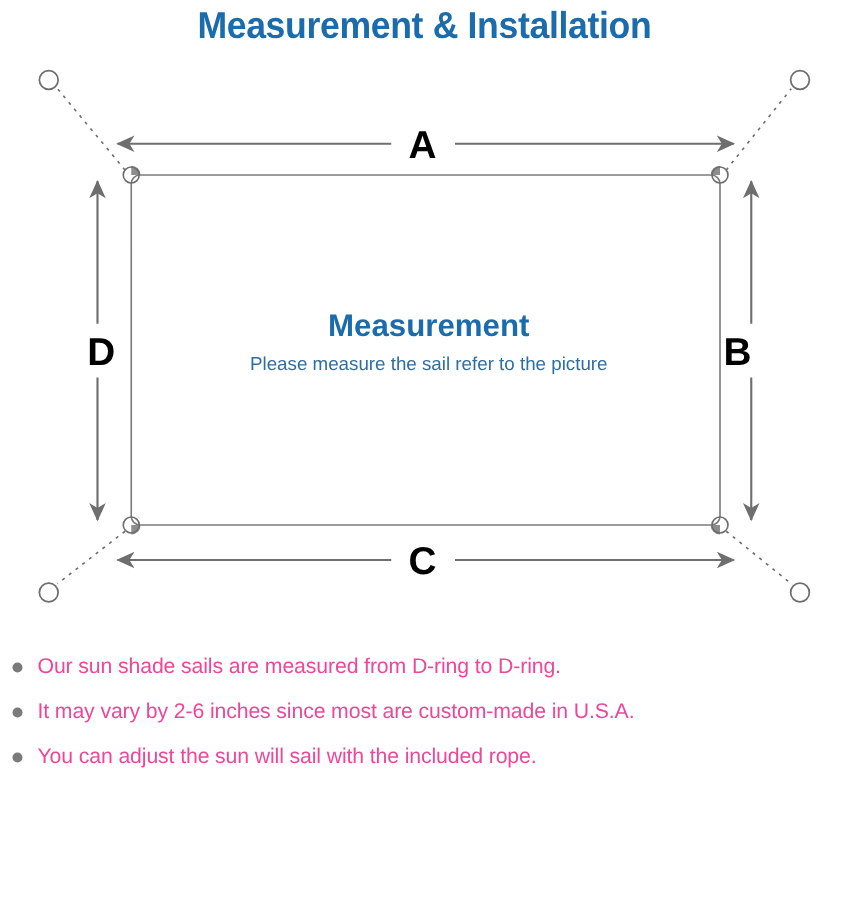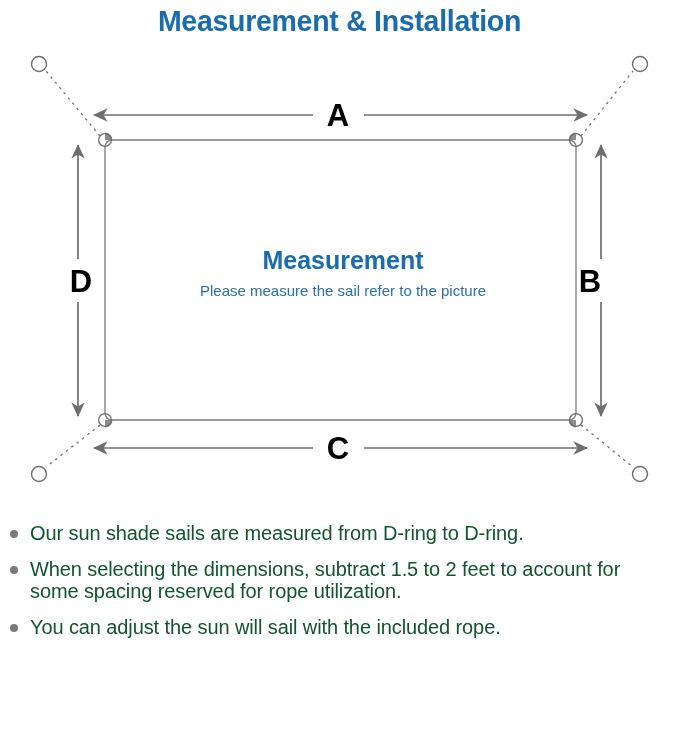--- a/index.html
+++ b/index.html
@@ -85,23 +85,23 @@
     width: 8px;
     height: 8px;
     border-radius: 50%;
     background: #7a7a7a;
     margin-top: 8px;
     margin-right: 12px;
   }
   .note-text {
     flex: 1 1 auto;
     font-family: "Liberation Sans", sans-serif;
-    font-size: 20px;
+    font-size: 17px;
     line-height: 22px;
-    color: #14532d;
+    color: #ec4899;
     letter-spacing: -0.1px;
   }
 </style>
 </head>
 <body>
 
 <h1 id="page-title">Measurement &amp; Installation</h1>
 
 <div id="diagram-wrap">
   <svg id="diagram-svg" width="679" height="470" viewBox="0 0 679 470" xmlns="http://www.w3.org/2000/svg">
@@ -172,19 +172,19 @@
   </svg>
 </div>
 
 <ul id="notes-list">
   <li class="note-item">
     <span class="note-bullet"></span>
     <span class="note-text">Our sun shade sails are measured from D-ring to D-ring.</span>
   </li>
   <li class="note-item">
     <span class="note-bullet"></span>
-    <span class="note-text">When selecting the dimensions, subtract 1.5 to 2 feet to account for some spacing reserved for rope utilization.</span>
+    <span class="note-text">It may vary by 2-6 inches since most are custom-made in U.S.A.</span>
   </li>
   <li class="note-item">
     <span class="note-bullet"></span>
     <span class="note-text">You can adjust the sun will sail with the included rope.</span>
   </li>
 </ul>
 
 </body></html>

